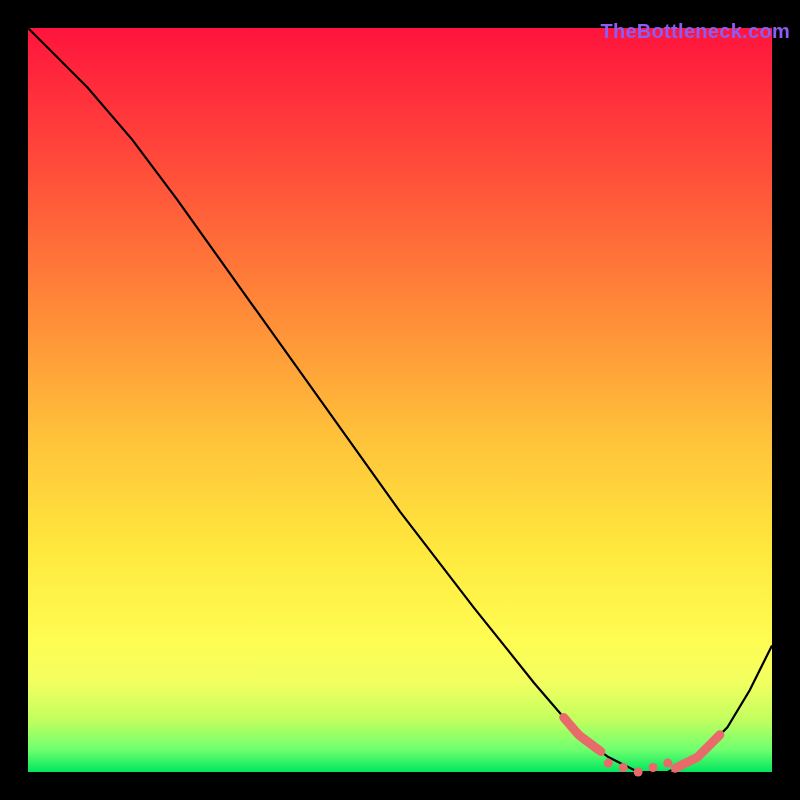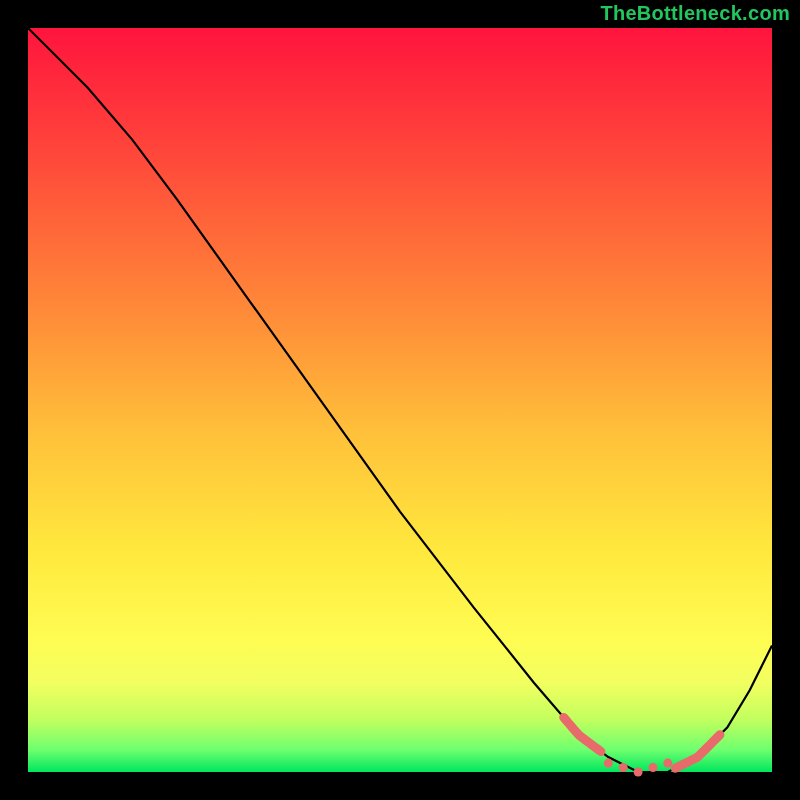--- a/index.html
+++ b/index.html
@@ -12,23 +12,23 @@
     font-family: Arial, Helvetica, sans-serif;
   }
   .frame {
     position: relative;
     width: 800px;
     height: 800px;
     background: #000;
   }
   .watermark {
     position: absolute;
-    top: 2px;
+    top: 20px;
     right: 10px;
-    color: #22c55e;
+    color: #8b5cf6;
     font-size: 20px;
     font-weight: 600;
     letter-spacing: 0.3px;
     z-index: 20;
   }
   .plot {
     position: absolute;
     background: linear-gradient(
       to bottom,
       #ff143d 0%,

